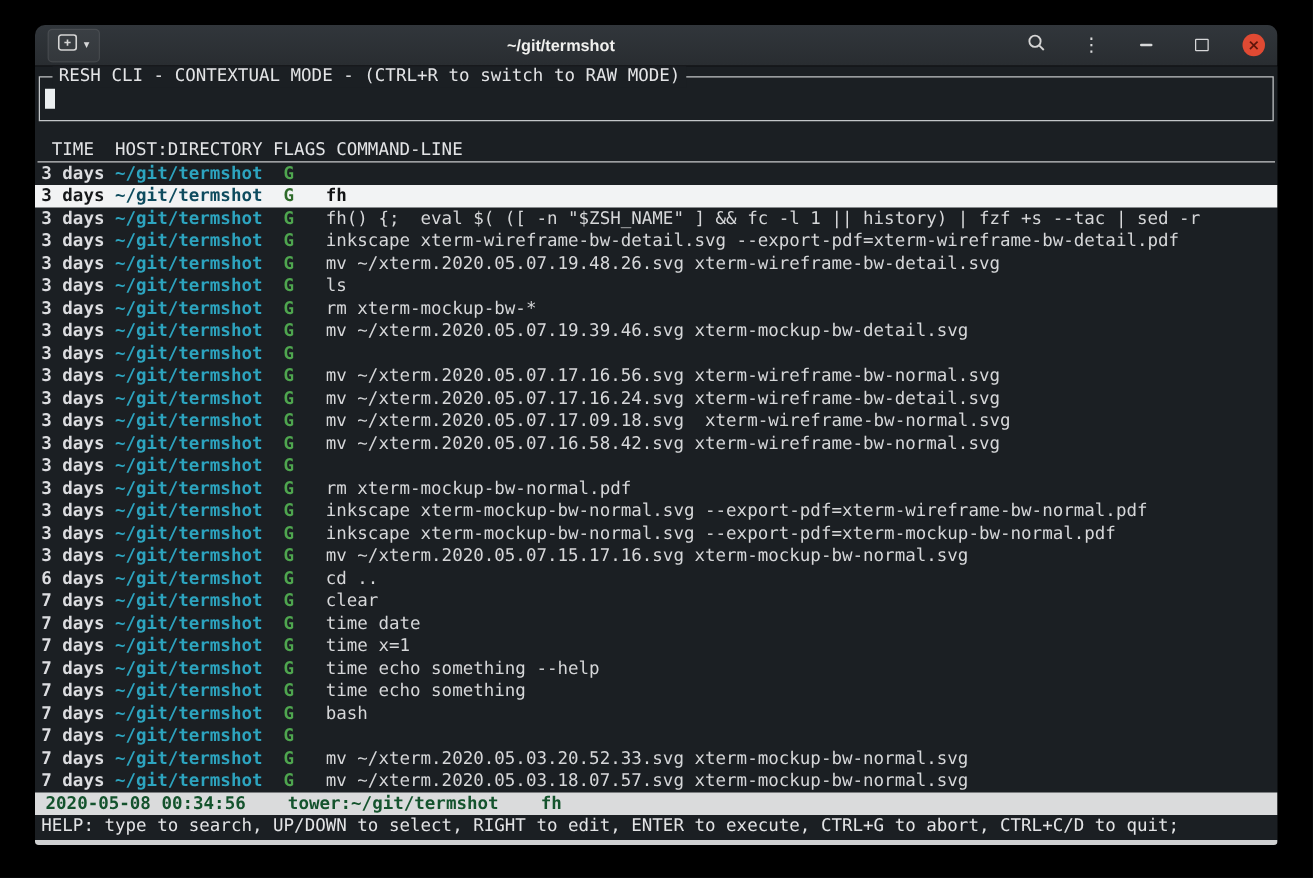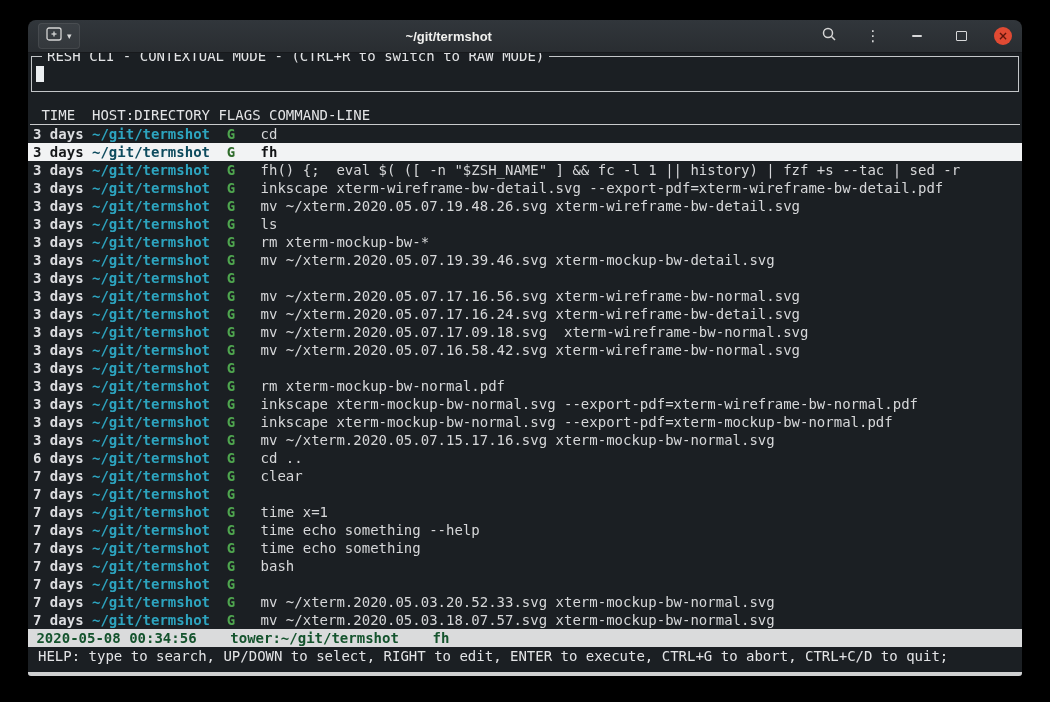--- a/index.html
+++ b/index.html
@@ -79,21 +79,21 @@
     position: relative;
     font-size: 14px;
     line-height: 18px;
     color: #d6d7d9;
     overflow: hidden;
     display: flex;
     flex-direction: column;
   }
   
   .search-box {
-    margin: 3px 3px 0 3px;
+    margin: 8px 3px 0 3px;
     height: 34px;
     border: 1px solid #c3c6c8;
     position: relative;
     flex: 0 0 auto;
   }
   .search-box-label {
     position: absolute;
     top: -10px;
     left: 10px;
     background: #1b1f23;
@@ -143,21 +143,21 @@
     height: 18px;
     background: #dadbdc;
     color: #14532d;
     font-weight: bold;
     white-space: pre;
     overflow: hidden;
     flex: 0 0 auto;
   }
   .help-bar {
     height: 18px;
-    padding-left: 10px;
+    padding-left: 5px;
     color: #e3e4e6;
     white-space: pre;
     overflow: hidden;
     flex: 0 0 auto;
   }
   .bottom-edge {
     height: 4px;
     background: #cfd0d1;
     flex: 0 0 auto;
     margin-top: auto;
@@ -215,21 +215,20 @@
       <span class="text-cursor"></span>
     </div>
 
     <div class="table-header"> TIME  HOST:DIRECTORY FLAGS COMMAND-LINE</div>
 
     <div class="history-list">
         <div class="row">
     <span class="c-time">3 days</span>
     <span class="c-dir">~/git/termshot</span>
     <span class="c-flags">G</span>
-    <span class="c-cmd">cd</span>
   </div>
         <div class="row selected">
     <span class="c-time">3 days</span>
     <span class="c-dir">~/git/termshot</span>
     <span class="c-flags">G</span>
     <span class="c-cmd">fh</span>
   </div>
         <div class="row">
     <span class="c-time">3 days</span>
     <span class="c-dir">~/git/termshot</span>
@@ -333,20 +332,21 @@
         <div class="row">
     <span class="c-time">7 days</span>
     <span class="c-dir">~/git/termshot</span>
     <span class="c-flags">G</span>
     <span class="c-cmd">clear</span>
   </div>
         <div class="row">
     <span class="c-time">7 days</span>
     <span class="c-dir">~/git/termshot</span>
     <span class="c-flags">G</span>
+    <span class="c-cmd">time date</span>
   </div>
         <div class="row">
     <span class="c-time">7 days</span>
     <span class="c-dir">~/git/termshot</span>
     <span class="c-flags">G</span>
     <span class="c-cmd">time x=1</span>
   </div>
         <div class="row">
     <span class="c-time">7 days</span>
     <span class="c-dir">~/git/termshot</span>

